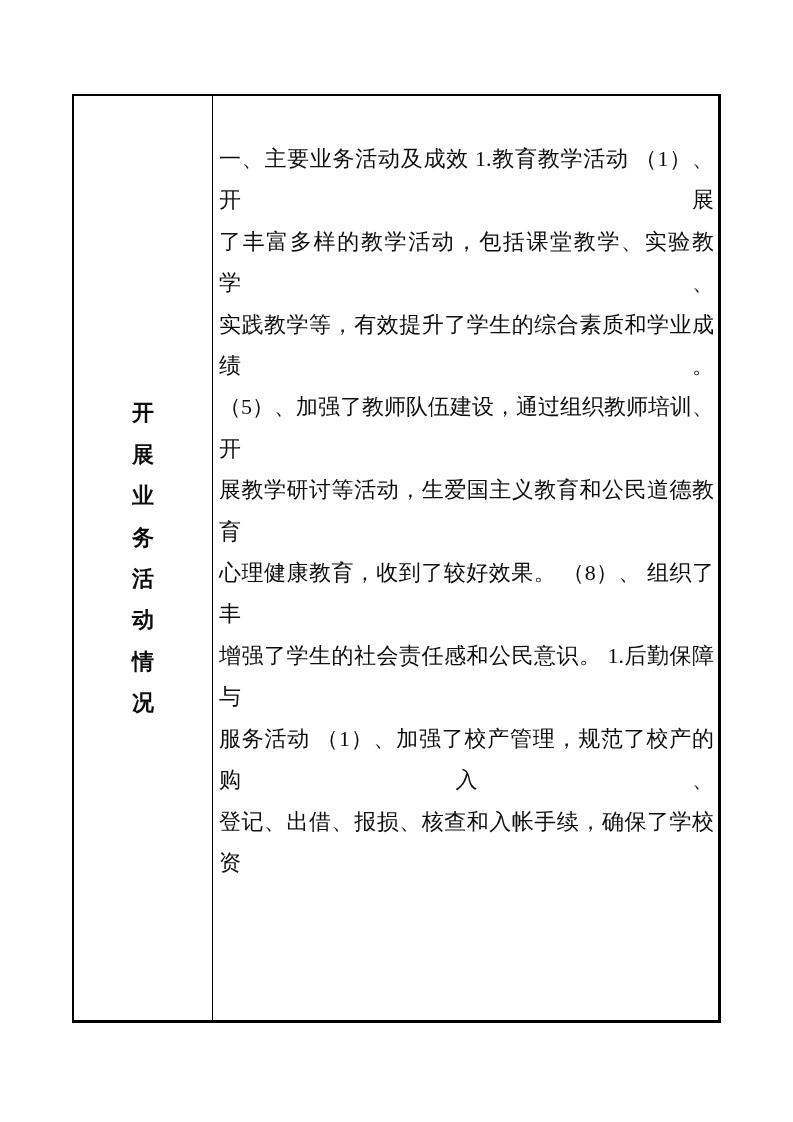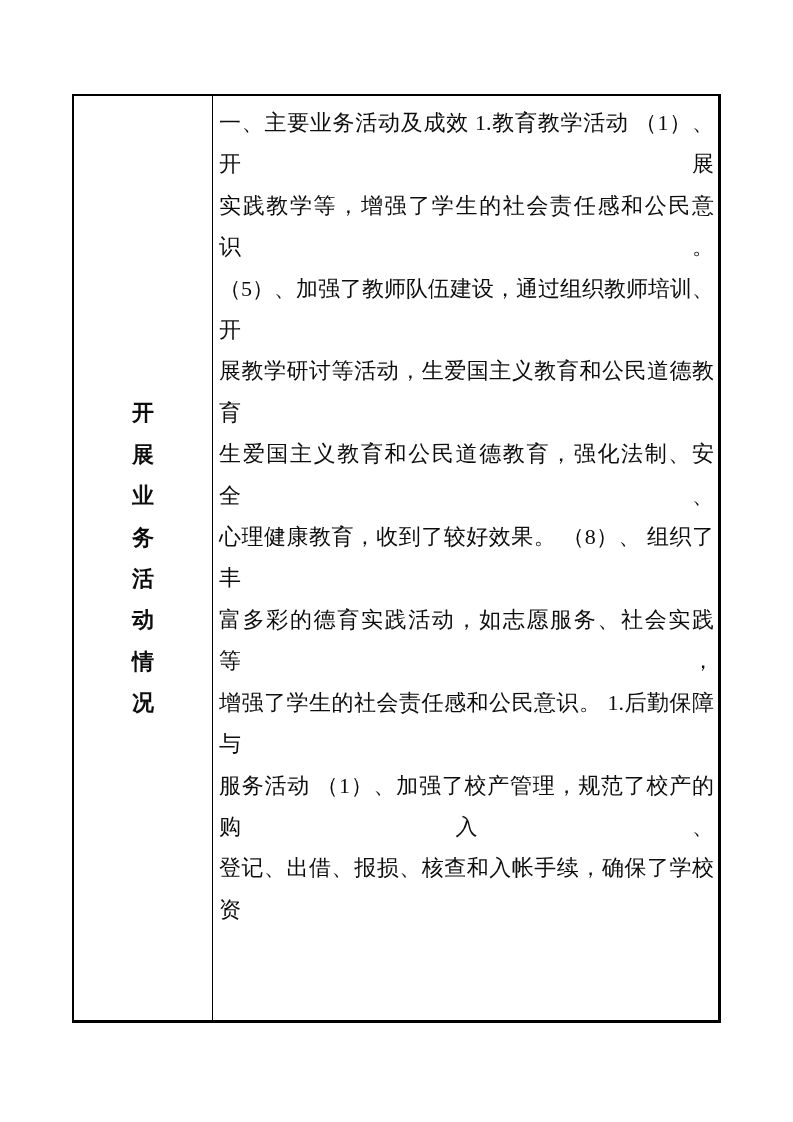--- a/index.html
+++ b/index.html
@@ -42,20 +42,21 @@
     font-size: 22px;
     font-weight: bold;
     line-height: 41.4px;
     letter-spacing: 0;
   }
   .cell-right {
     flex: 1;
     box-sizing: border-box;
     padding: 6px 4px 0 6px;
     overflow: hidden;
+    margin-top: 36px;
   }
   .content-line {
     font-size: 22px;
     line-height: 41.4px;
     white-space: pre-wrap;
     text-align: justify;
     text-align-last: justify;
     -moz-text-align-last: justify;
   }
 </style>
@@ -71,26 +72,25 @@
       <div class="header-char">业</div>
       <div class="header-char">务</div>
       <div class="header-char">活</div>
       <div class="header-char">动</div>
       <div class="header-char">情</div>
       <div class="header-char">况</div>
     </div>
 
     <div class="cell-right">
       <div class="content-line">一、主要业务活动及成效 1.教育教学活动 （1）、开展</div>
-      <div class="content-line">实践教学等，增强了学生的社会责任感和公民意识。</div>
+      <div class="content-line">了丰富多样的教学活动，包括课堂教学、实验教学、</div>
+      <div class="content-line">实践教学等，有效提升了学生的综合素质和学业成绩。</div>
       <div class="content-line">（5）、加强了教师队伍建设，通过组织教师培训、开</div>
       <div class="content-line">展教学研讨等活动，生爱国主义教育和公民道德教育</div>
-      <div class="content-line">生爱国主义教育和公民道德教育，强化法制、安全、</div>
       <div class="content-line">心理健康教育，收到了较好效果。 （8）、 组织了丰</div>
-      <div class="content-line">富多彩的德育实践活动，如志愿服务、社会实践等，</div>
       <div class="content-line">增强了学生的社会责任感和公民意识。 1.后勤保障与</div>
       <div class="content-line">服务活动 （1）、加强了校产管理，规范了校产的购入、</div>
       <div class="content-line">登记、出借、报损、核查和入帐手续，确保了学校资</div>
 
     </div>
 
   </div>
 </div>
 
 </body></html>

